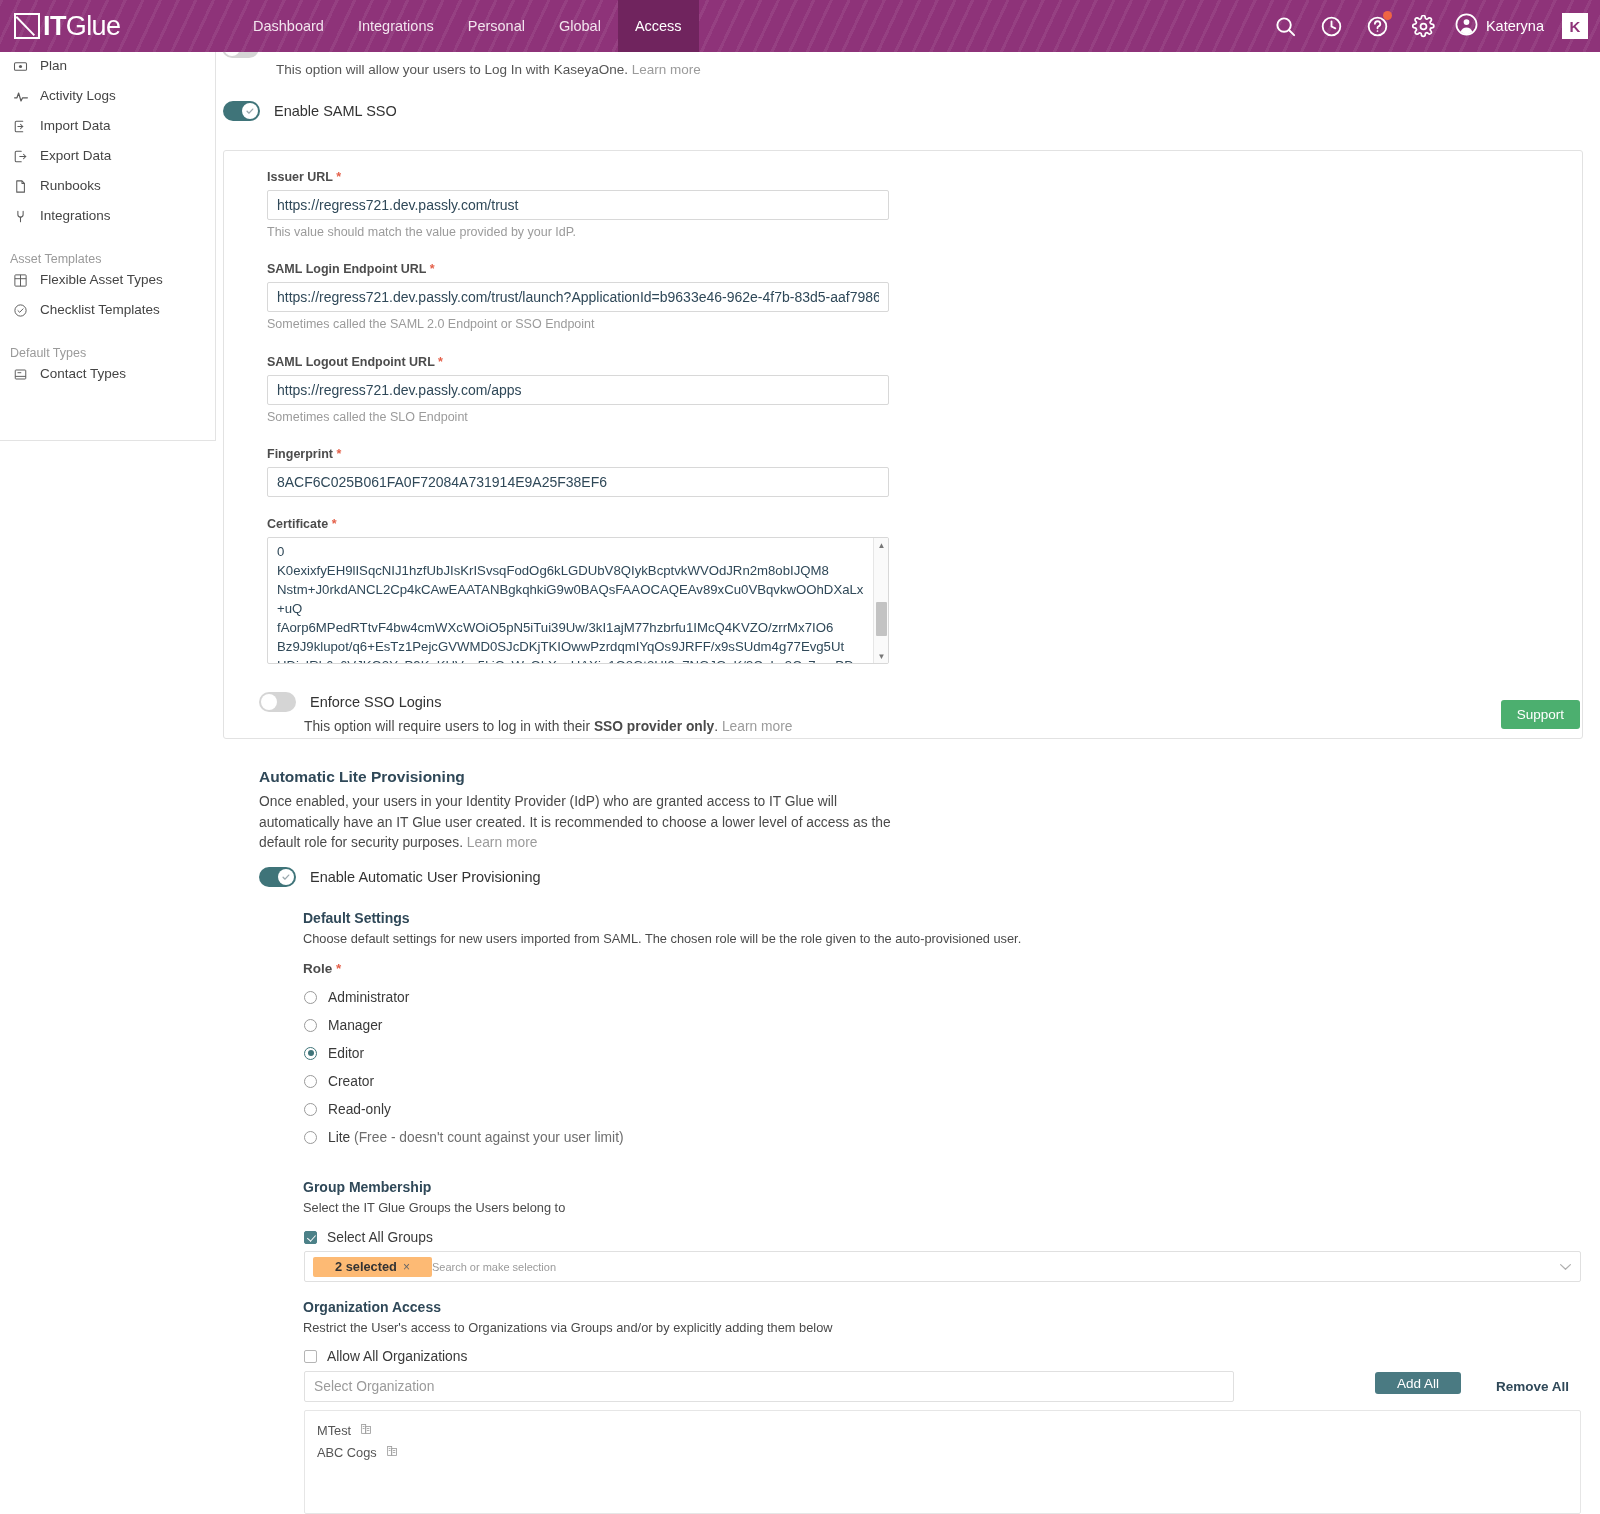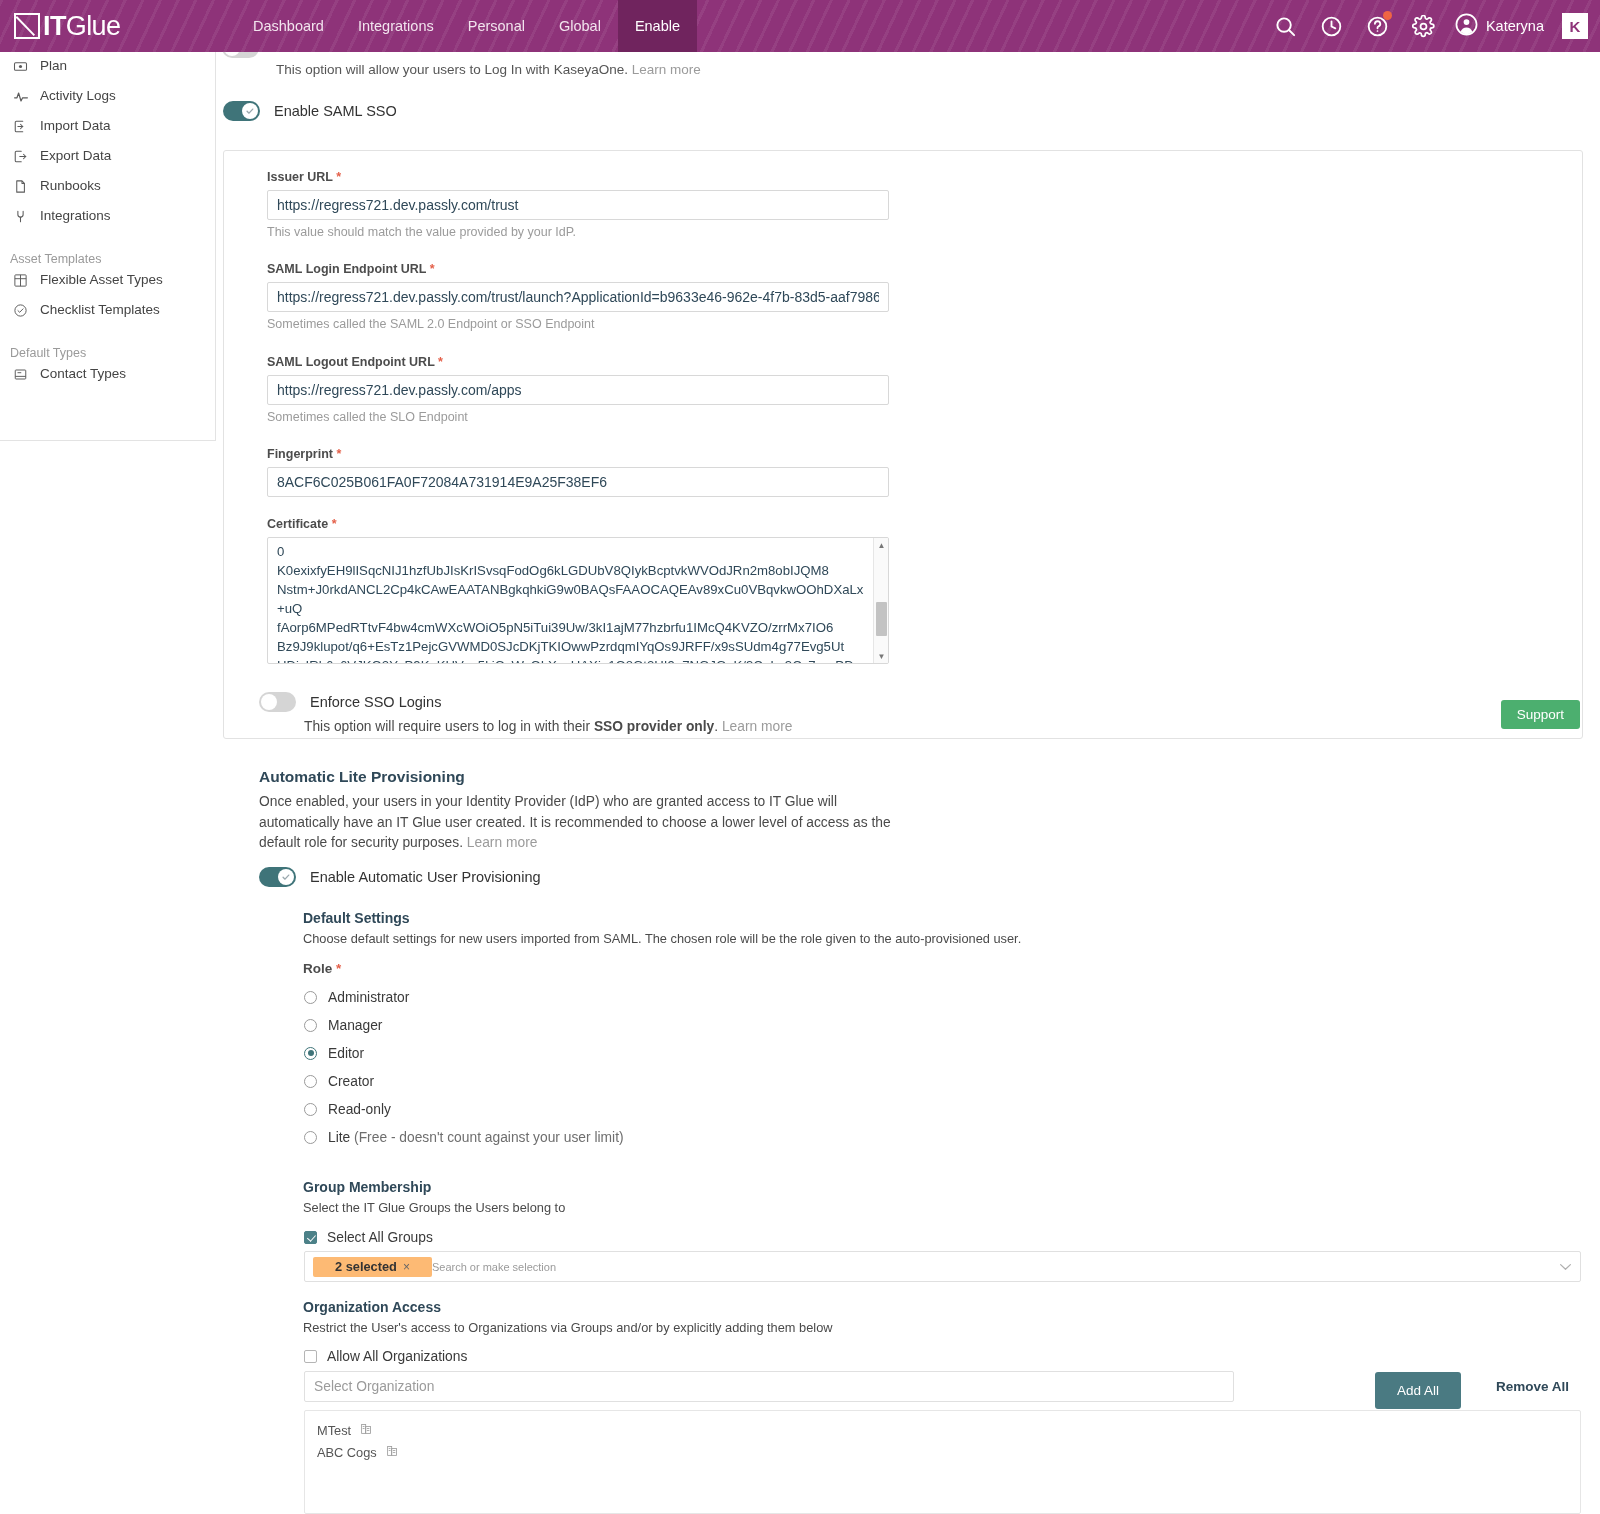--- a/index.html
+++ b/index.html
@@ -215,21 +215,21 @@
   .ms-placeholder { font-size: 11px; color: #9b9b9b; }
   .ms-chevron { margin-left: auto; color: #b0b0b0; font-size: 11px; }
 
   .org-input {
     height: 31px; border: 1px solid #e0e0e0; border-radius: 2px;
     display: flex; align-items: center; padding: 0 9px;
     font-size: 13.8px; color: #9b9b9b; background: #fff;
   }
   .btn-add {
     background: #4a7a82; color: #fff; border: none; border-radius: 3px;
-    height: 37px; padding: 0 22px; font-size: 13.5px; cursor: pointer;
+    height: 22px; padding: 0 22px; font-size: 13.5px; cursor: pointer;
     font-family: "Liberation Sans", sans-serif;
   }
   .btn-remove {
     background: #fff; color: #2f4858; border: 1px solid #dcdcdc;
     border-radius: 3px; height: 29px; padding: 0 17px; font-size: 13.5px;
     cursor: pointer; font-family: "Liberation Sans", sans-serif; font-weight: 700;
   }
   .org-list {
     border: 1px solid #e6e6e6; border-radius: 2px; background: #fff;
     padding: 8px 0 0 0;
@@ -253,21 +253,21 @@
   <div class="logo-wrap">
     <div class="logo-mark"></div>
     <div class="logo-text"><span>IT</span><span class="thin">Glue</span></div>
   </div>
 
   <div class="nav-links">
     <div class="nav-link">Dashboard</div>
     <div class="nav-link">Integrations</div>
     <div class="nav-link">Personal</div>
     <div class="nav-link">Global</div>
-    <div class="nav-link active">Enable</div>
+    <div class="nav-link active">Access</div>
   </div>
 
   <div class="nav-right">
     <div class="nav-icon">
       <svg width="23" height="23" viewBox="0 0 24 24" fill="none" stroke="#fff" stroke-width="2">
           <circle cx="10.5" cy="10.5" r="7"></circle>
           <line x1="15.6" y1="15.6" x2="21" y2="21" stroke-linecap="round"></line>
         </svg>
     </div>
     <div class="nav-icon">

